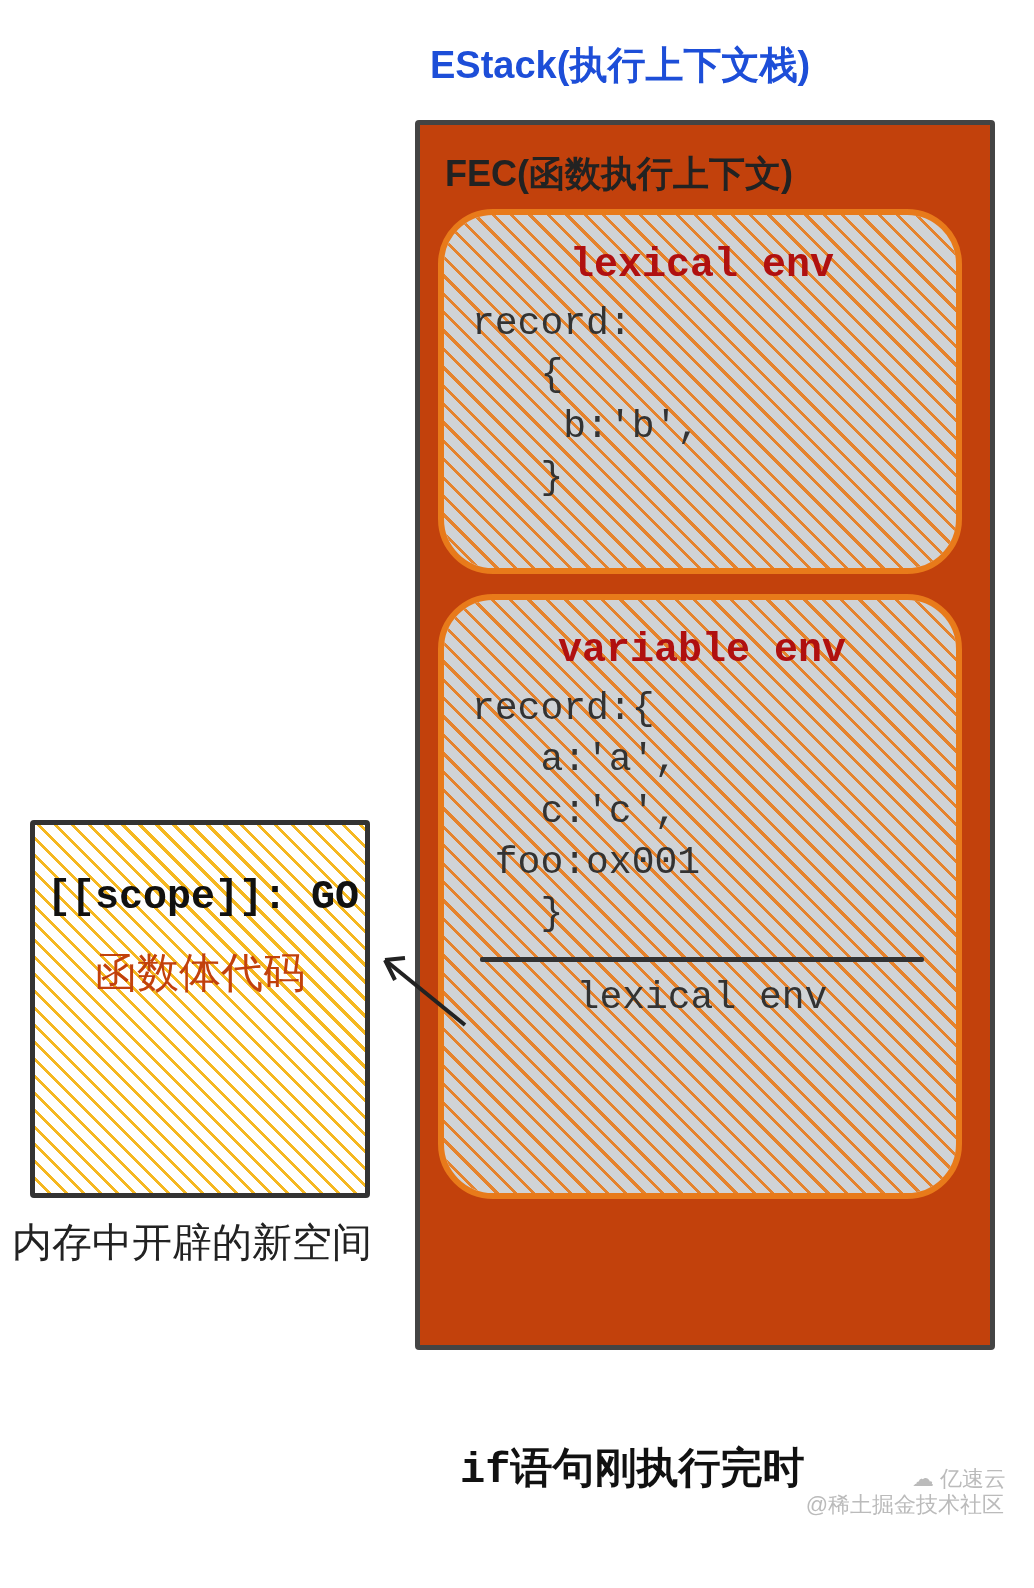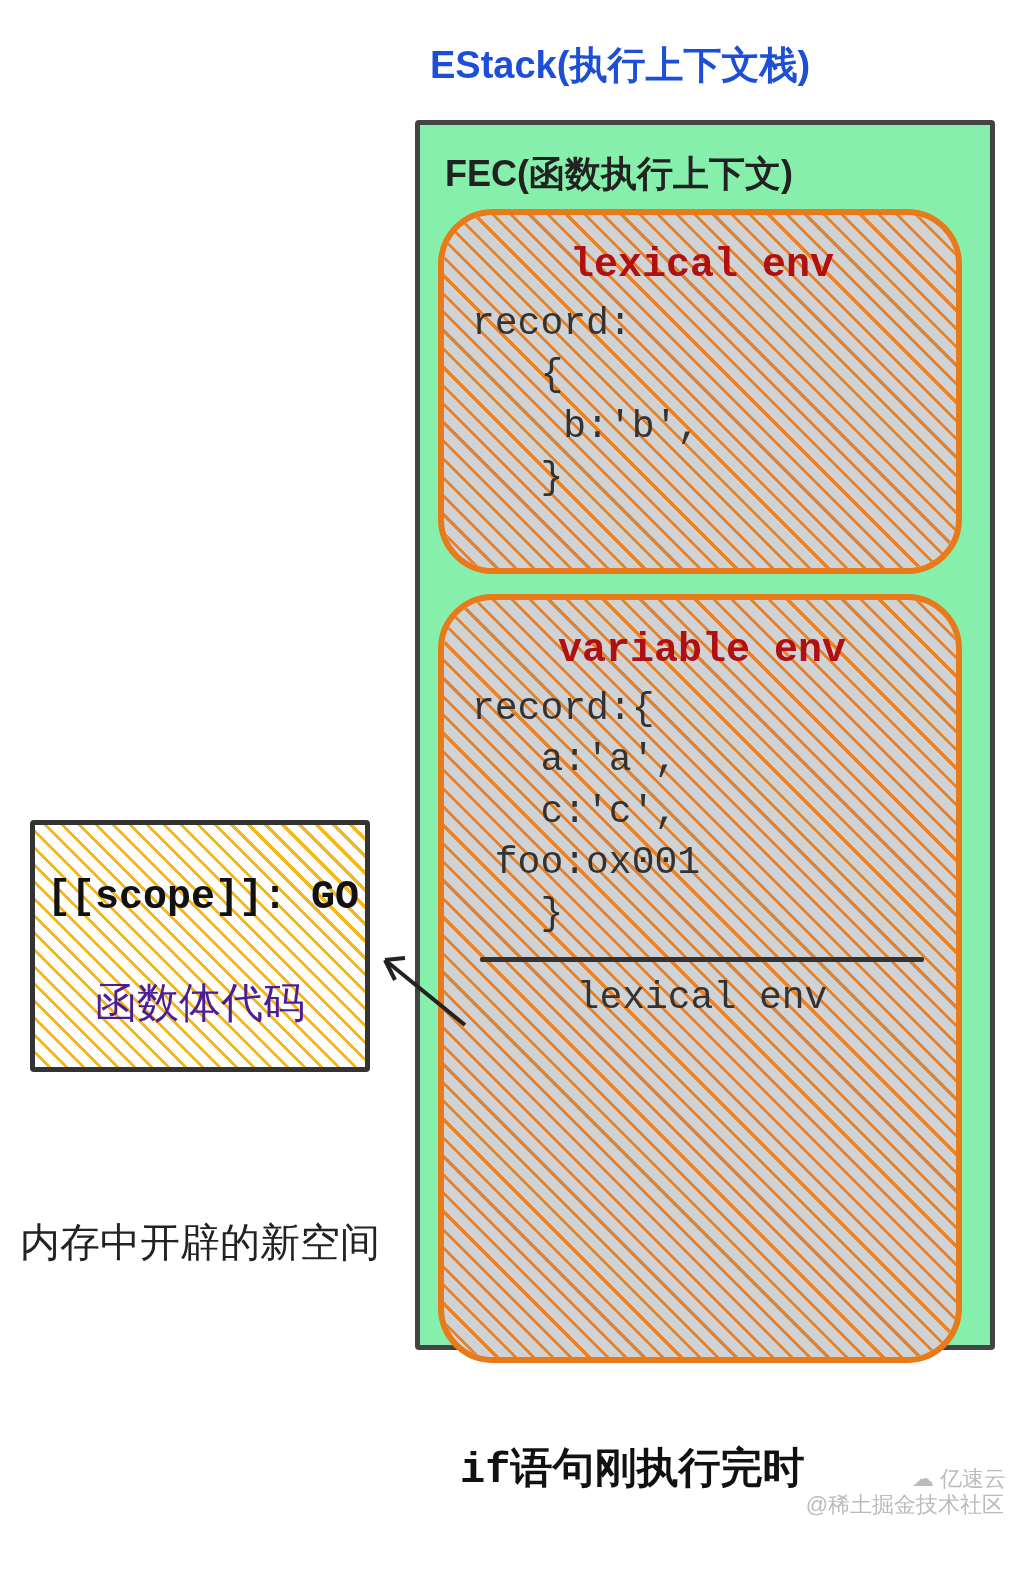--- a/index.html
+++ b/index.html
@@ -20,21 +20,21 @@
     font-weight: bold;
     color: #1d4ed8;
     font-family: Arial, "Microsoft YaHei", sans-serif;
   }
   .estack-box {
     position: absolute;
     top: 120px;
     left: 415px;
     width: 580px;
     height: 1230px;
-    background: #86efac;
+    background: #c2410c;
     border: 5px solid #444;
     border-radius: 4px;
   }
   .fec-title, .gec-title {
     font-size: 36px;
     font-weight: bold;
     color: #222;
     font-family: Arial, "Microsoft YaHei", sans-serif;
     margin: 25px 0 10px 25px;
   }
@@ -89,21 +89,21 @@
     font-family: "Courier New", Courier, monospace;
     color: #333;
     text-align: center;
     padding-bottom: 12px;
   }
   .scope-box {
     position: absolute;
     top: 820px;
     left: 30px;
     width: 340px;
-    height: 252px;
+    height: 378px;
     border: 5px solid #333;
     border-radius: 4px;
     overflow: hidden;
     background: #fff;
   }
   .hatch-yellow {
     position: absolute;
     inset: 0;
     background-image: repeating-linear-gradient(
       45deg,
@@ -121,29 +121,29 @@
   }
   .scope-line {
     font-size: 40px;
     font-weight: bold;
     color: #111;
     font-family: "Courier New", Courier, monospace;
     white-space: nowrap;
   }
   .scope-sub {
     font-size: 42px;
-    color: #4c1d95;
-    font-family: Arial, "Microsoft YaHei", sans-serif;
-    margin-top: 55px;
+    color: #c2410c;
+    font-family: Arial, "Microsoft YaHei", sans-serif;
+    margin-top: 25px;
     text-align: center;
   }
   .mem-label {
     position: absolute;
     top: 1215px;
-    left: 20px;
+    left: 12px;
     font-size: 40px;
     color: #222;
     font-family: Arial, "Microsoft YaHei", sans-serif;
   }
   .bottom-caption {
     position: absolute;
     top: 1440px;
     left: 460px;
     font-size: 42px;
     font-weight: bold;
@@ -187,21 +187,21 @@
     <div class="hatch-orange"></div>
     <div class="env-content">
       <div class="env-label">lexical env</div>
       <div class="record-text">record:
    {
     b:'b',
    }</div>
     </div>
   </div>
 
-  <div class="env-box" style="height:769px;">
+  <div class="env-box" style="height:605px;">
     <div class="hatch-orange"></div>
     <div class="env-content">
       <div class="env-label">variable env</div>
       <div class="record-text">record:{
    a:'a',
    c:'c',
  foo:ox001
    }</div>
       <div class="divider"></div>
       <div class="lex-bottom">lexical env</div>

